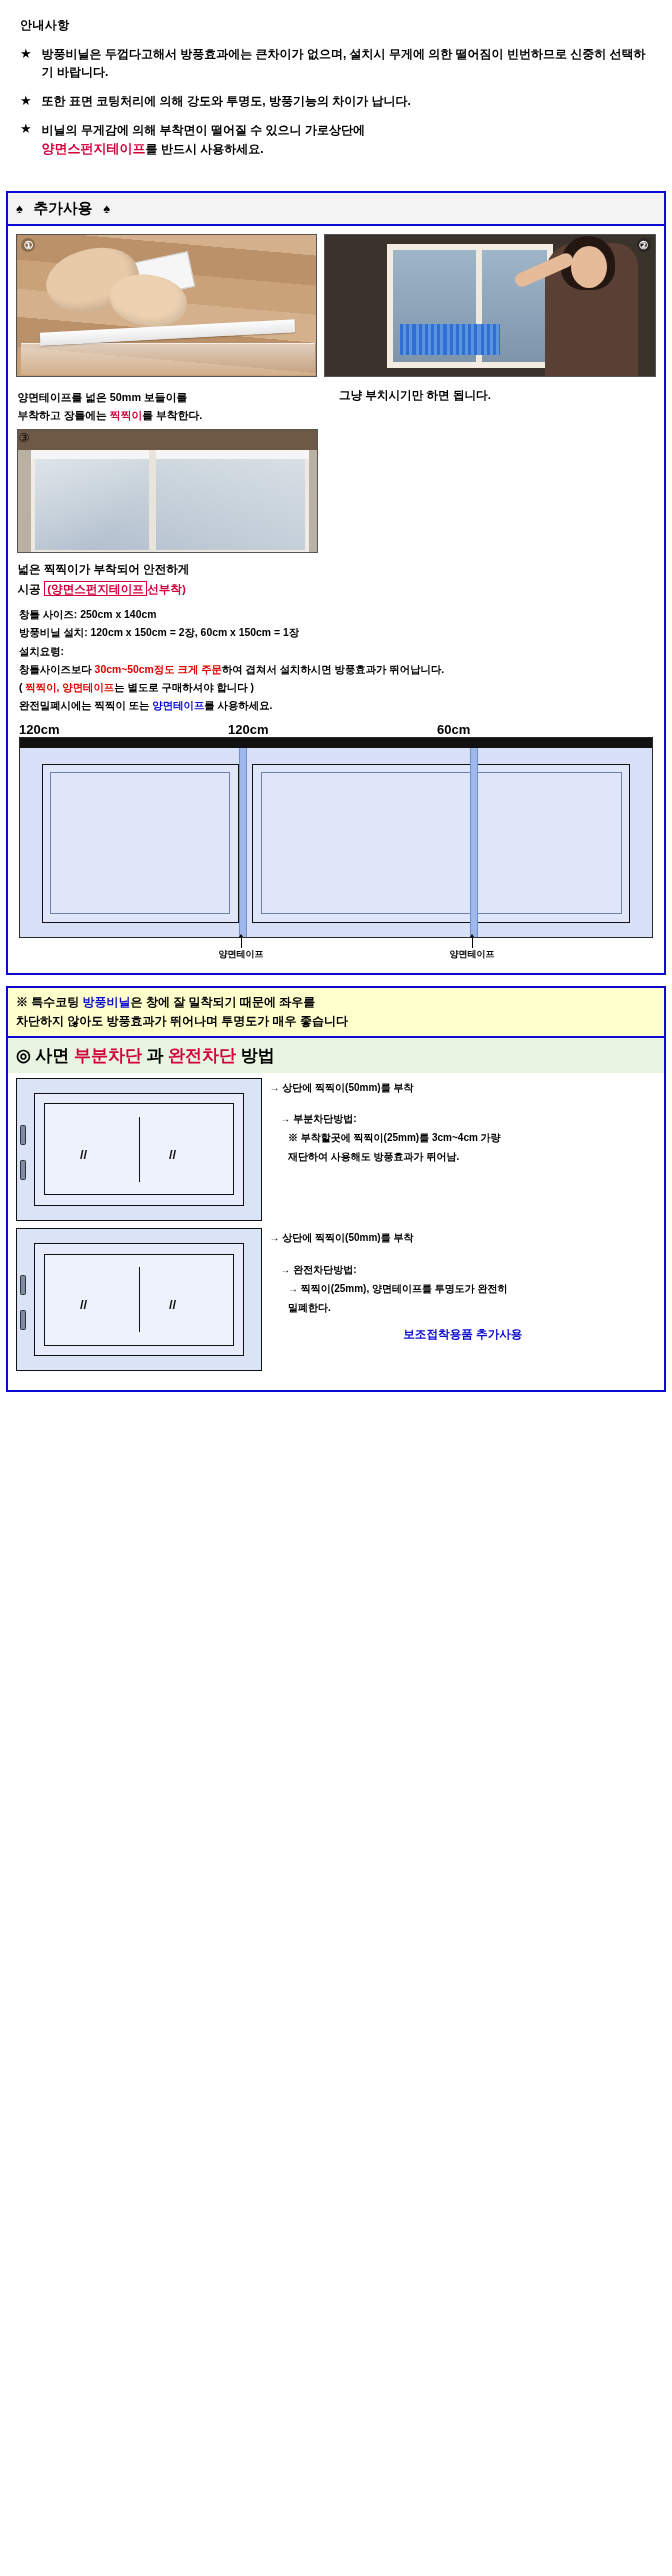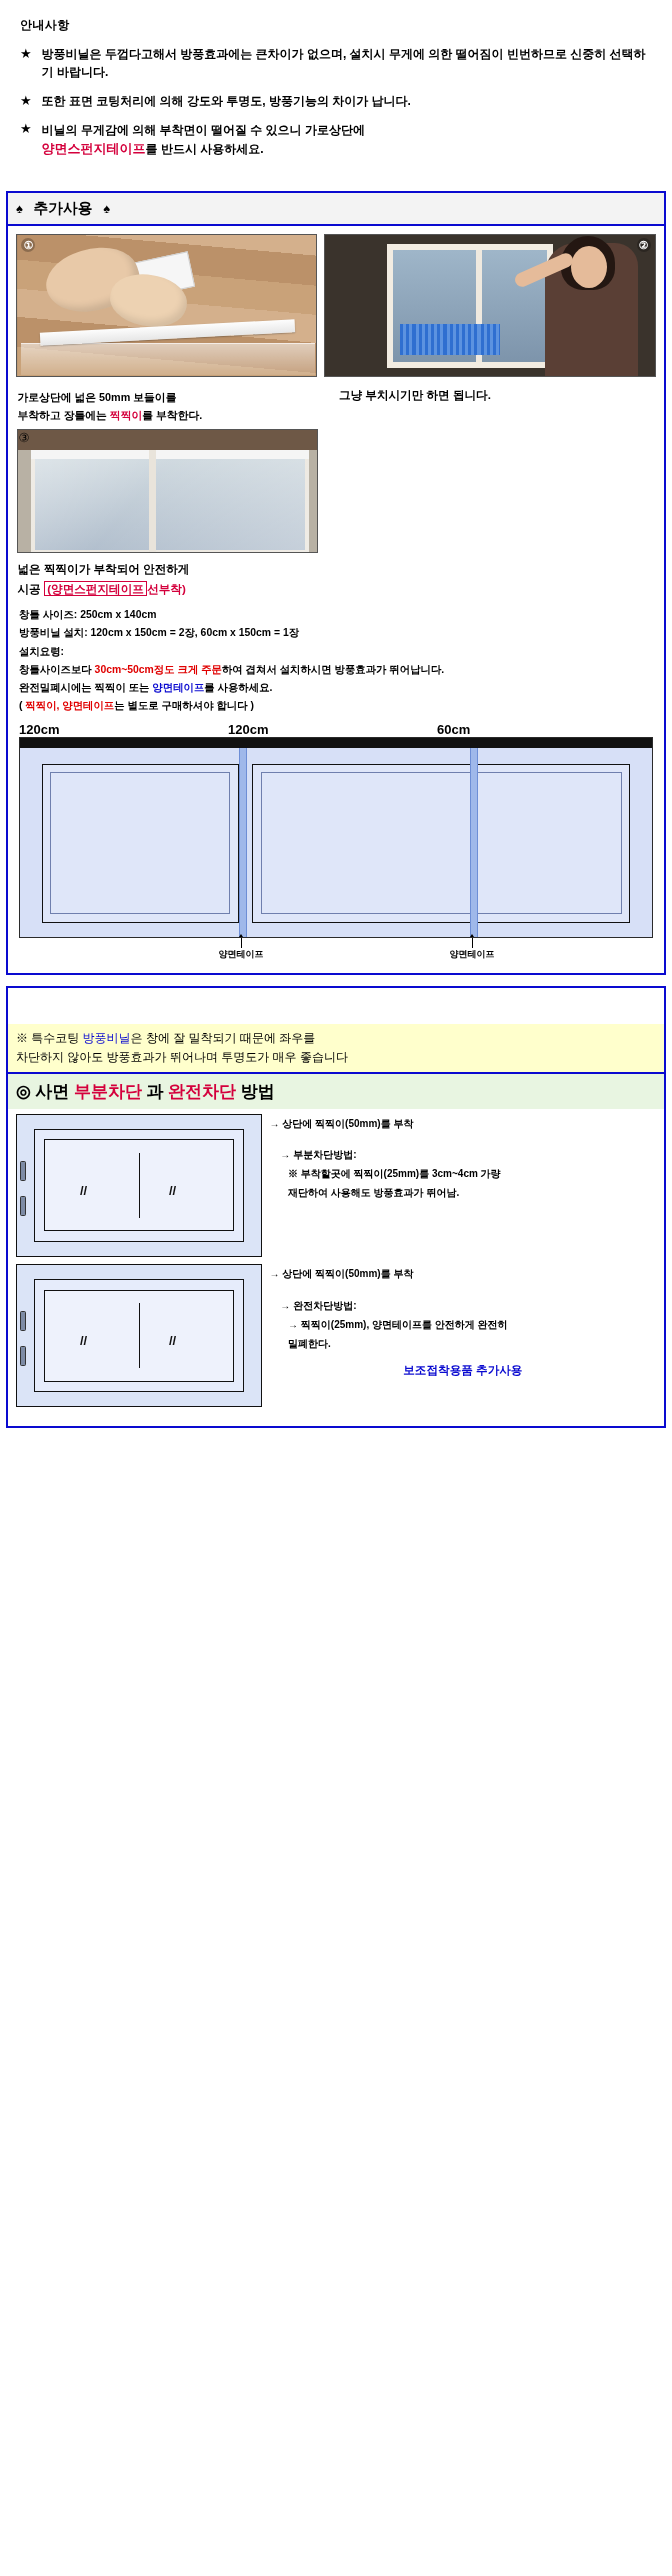--- a/index.html
+++ b/index.html
@@ -179,23 +179,22 @@
   }
   .dia-arrow::after {
     content:""; position:absolute; top:-3.1px; left:-2.3px;
     border-left: 2.7px solid transparent; border-right: 2.7px solid transparent;
     border-bottom: 3.9px solid #000;
   }
 
   
   .sec3 { margin: 10.8px 6.2px 0 6.2px; border: 2.3px solid #0a0ad0; }
   .sec3-head {
-    background: #ffffcc; padding: 5.4px 7.7px; font-size: 12px; font-weight: normal; line-height:1.55;
+    background: #ffffcc; padding: 5.4px 7.7px; font-size: 12px; font-weight: bold; line-height:1.55;
     border-bottom: 2.3px solid #0a0ad0;
-    margin-top: 36px;
   }
   .sec3-head .blue { color: #0a0ad0; }
   .sec3-title {
     background: #e8f5e1; padding: 6.2px 7.7px; font-size: 17px; font-weight: bold;
     display:flex; align-items:center; gap:4.6px;
   }
   .sec3-title .red { color: #d4003c; }
   .sec3-body { background:#fff; padding: 4.6px 7.7px 10.8px 7.7px; }
 
   .blk { display:flex; margin-bottom: 7.7px; }
@@ -272,21 +271,21 @@
         <div class="person"></div>
         <div class="hair"></div>
         <div class="head"></div>
         <div class="arm"></div>
         <div class="num num-right">②</div>
       </div>
     </div>
 
     <div class="cap-row">
       <div class="cap-left">
-        <span>가로상단에 넓은 </span><span>50mm</span><span> 보들이를</span><br>
+        <span>양면테이프를 넓은 </span><span>50mm</span><span> 보들이를</span><br>
         <span>부착하고 장틀에는 </span><span class="red">찍찍이</span><span>를 부착한다.</span>
       </div>
       <div class="cap-right">그냥 부치시기만 하면 됩니다.</div>
     </div>
 
     <div class="photo3-wrap">
       <div class="ph3">
         <div class="door"></div>
         <div class="filmsheet"></div>
         <div class="tape-top"></div>
@@ -305,24 +304,24 @@
     </div>
 
     <div class="spec">
       <div>창틀 사이즈: 250cm x 140cm</div>
       <div>방풍비닐 설치: 120cm x 150cm = 2장,   60cm x 150cm = 1장</div>
       <div>설치요령:</div>
       <div>
         <span>창틀사이즈보다 </span><span class="red">30cm~50cm정도 크게 주문</span><span>하여 겹쳐서 설치하시면 방풍효과가 뛰어납니다.</span>
       </div>
       <div>
+        <span>(  </span><span class="red">찍찍이, 양면테이프</span><span>는 별도로 구매하셔야 합니다  )</span>
+      </div>
+      <div>
         <span>완전밀폐시에는 찍찍이 또는        </span><span class="blue">양면테이프</span><span>를 사용하세요.</span>
-      </div>
-      <div>
-        <span>(  </span><span class="red">찍찍이, 양면테이프</span><span>는 별도로 구매하셔야 합니다  )</span>
       </div>
     </div>
 
     <div class="diagram">
       <div class="dim-row">
         <div class="dim d1">120cm</div>
         <div class="dim d2">120cm</div>
         <div class="dim d3">60cm</div>
       </div>
       <div class="dia-body">
@@ -395,21 +394,21 @@
               <div class="slash" style="left:45px;top:53px;">//</div>
               <div class="slash" style="left:134px;top:53px;">//</div>
             </div>
             <div class="handle" style="top:46px;"></div>
             <div class="handle" style="top:81px;"></div>
           </div>
         </div>
         <div class="blk-text">
           <span>→ 상단에 찍찍이(50mm)를 부착</span>
           <span class="ind" style="padding-top:12.4px;">→ 완전차단방법:</span>
-          <span class="ind2">→ 찍찍이(25mm), 양면테이프를 안전하게 완전히</span>
+          <span class="ind2">→ 찍찍이(25mm), 양면테이프를 투명도가 완전히</span>
           <span class="ind2">밀폐한다.</span>
           <div class="foot-note">보조접착용품 추가사용</div>
         </div>
       </div>
 
     </div>
   </section>
 
 </div>
 

